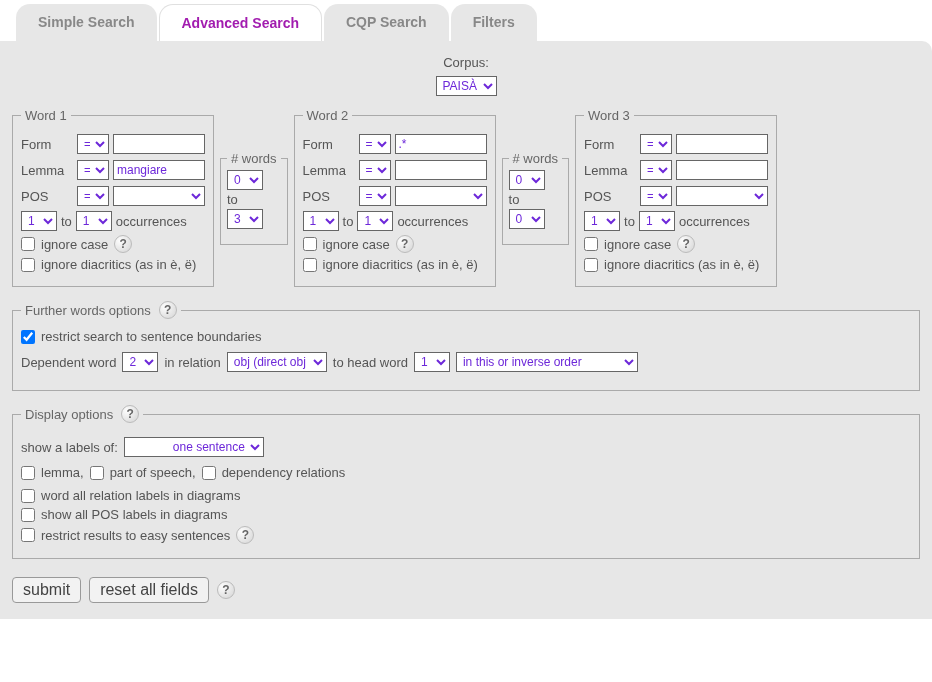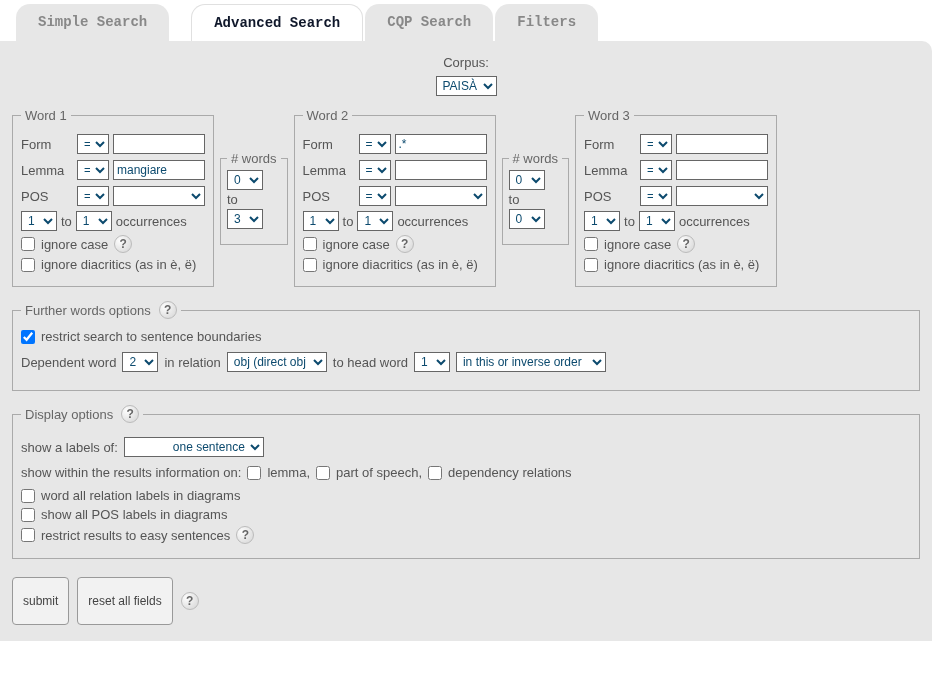--- a/index.html
+++ b/index.html
@@ -20,49 +20,47 @@
   }
   .tab {
     padding: 10px 22px 10px 22px;
     border-radius: 14px 14px 0 0;
     background: #e7e7e7;
     color: #888;
     font-weight: bold;
     cursor: pointer;
     margin-right: 2px;
     font-size: 14px;
-    font-family: Liberation Mono, monospace;
   }
   .tab.active {
     background: #fff;
-    color: #0f172a;
+    color: #a21caf;
     border: 1px solid #e0e0e0;
     border-bottom: none;
     position: relative;
     z-index: 2;
-    margin-left: 20px;
   }
   .panel {
     background: #e7e7e7;
     padding: 14px 12px 16px 12px;
     border-radius: 0 10px 0 0;
   }
   .corpus-row {
     margin-bottom: 12px;
     display: flex;
     align-items: center;
     gap: 6px;
     flex-direction: column;
   }
   select, input[type=text] {
     font-size: 12px;
     font-family: Arial, sans-serif;
     background: #fff;
     border: 1px solid #666;
-    color: #0c4a6e;
+    color: #6d28d9;
   }
   select {
     height: 20px;
     padding: 0 2px;
   }
   input[type=text] {
     height: 20px;
     padding: 1px 3px;
   }
   fieldset {
@@ -148,25 +146,25 @@
   }
   .inline-row {
     display: flex;
     align-items: center;
     gap: 6px;
     margin: 8px 0;
     flex-wrap: wrap;
   }
   .ctx-select { width: 140px; text-align: right; }
   .rel-select { width: 100px; }
-  .order-select { width: 150px; }
+  .order-select { width: 182px; }
   button {
     font-family: Arial, sans-serif;
-    font-size: 12px;
-    padding: 16px 10px;
+    font-size: 16px;
+    padding: 3px 10px;
     background: #f2f2f2;
     border: 1px solid #999;
     border-radius: 4px;
     color: #444;
     cursor: pointer;
   }
   .bottom-row {
     display: flex;
     align-items: center;
     gap: 8px;
@@ -337,21 +335,20 @@
   <fieldset class="display">
     <legend>
       <span>Display options</span>
       <span class="help-icon">?</span>
     </legend>
     <div class="inline-row">
       <span>show a labels of:</span>
       <select class="ctx-select"><option>one sentence</option></select>
     </div>
     <div class="inline-row">
-      <span>show within the results information on:</span>
       <input type="checkbox" style="">
       <span>lemma,</span>
       <input type="checkbox" style="">
       <span>part of speech,</span>
       <input type="checkbox" style="">
       <span>dependency relations</span>
     </div>
     <div class="check-row">
       <input type="checkbox" style="">
       <span>word all relation labels in diagrams</span>

